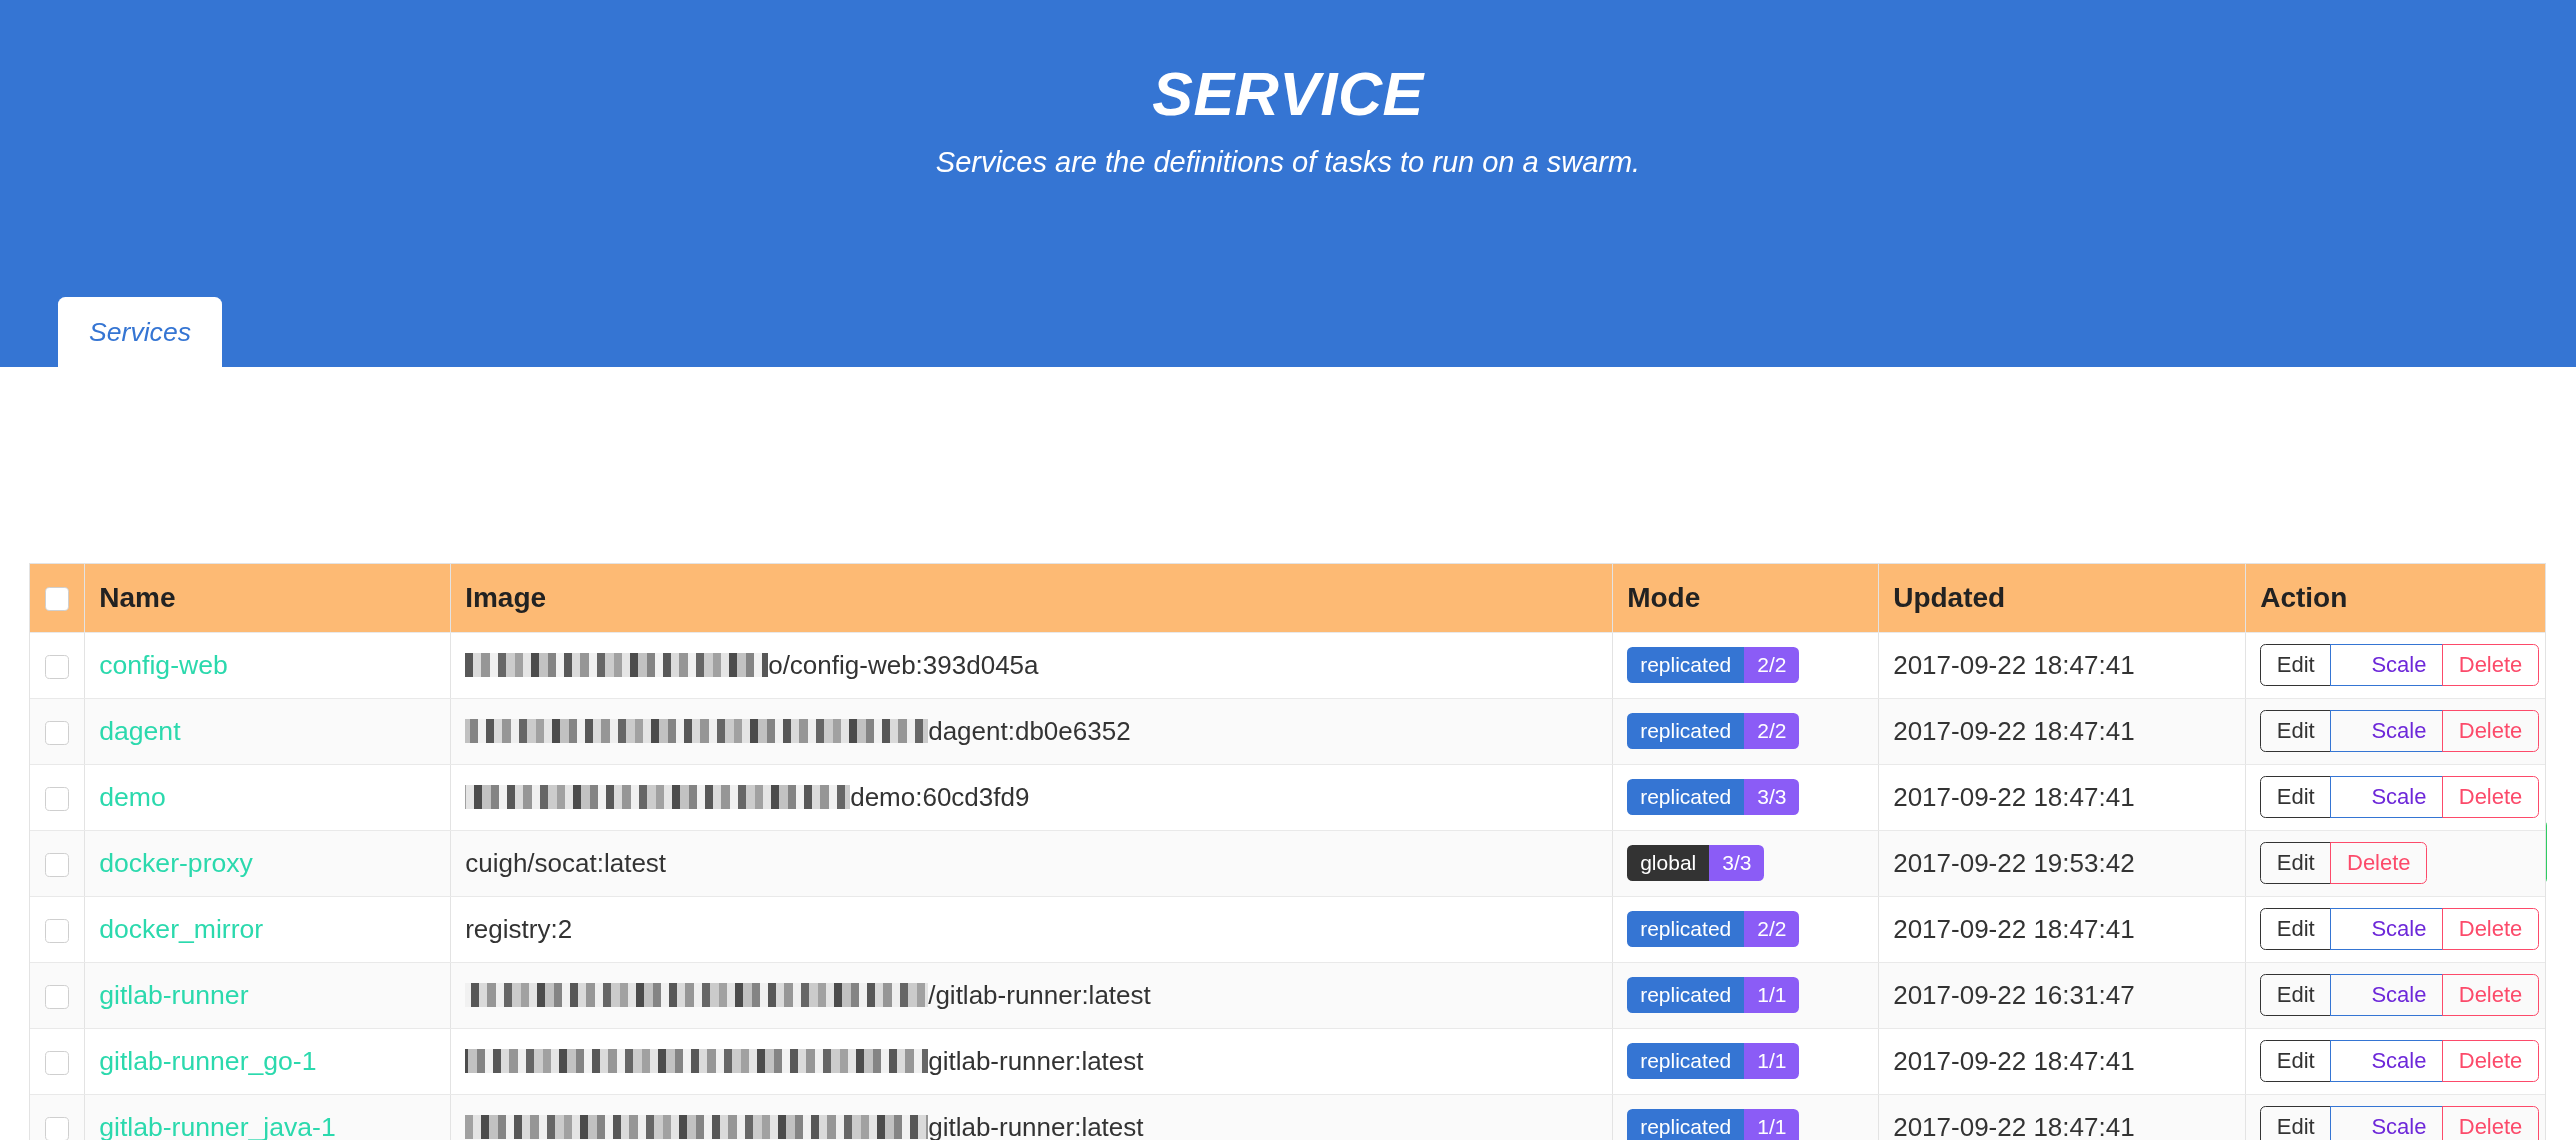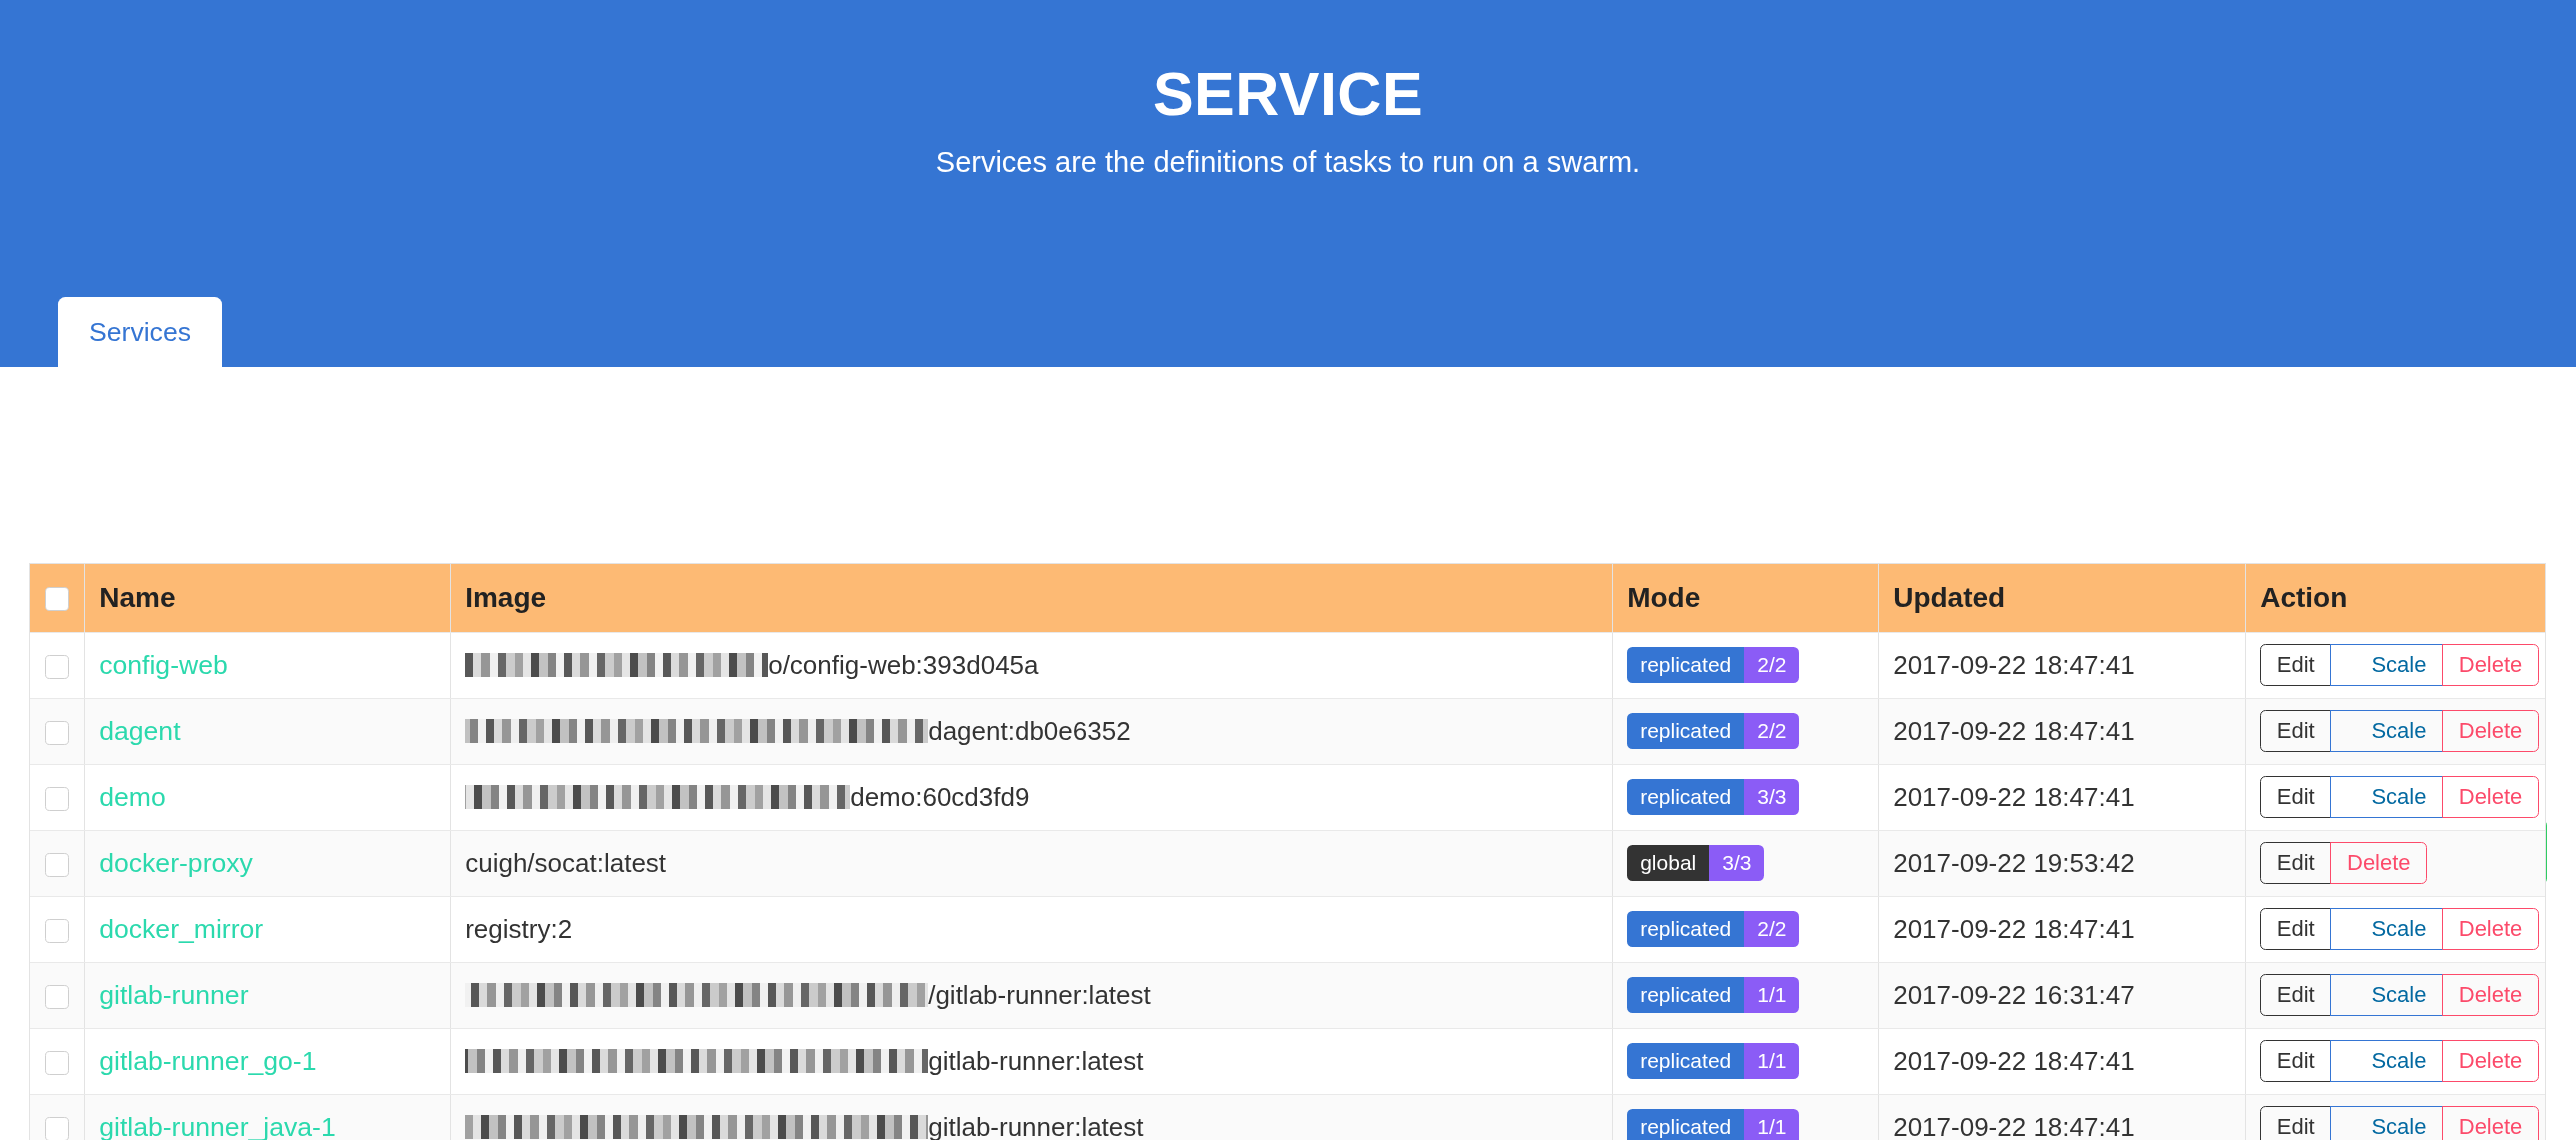--- a/index.html
+++ b/index.html
@@ -11,20 +11,21 @@
     font-family: "Liberation Sans", sans-serif;
     -webkit-font-smoothing: antialiased;
   }
 
   
   .hero {
     position: relative;
     width: 2576px;
     height: 367px;
     background: #3575d3;
+    font-style: italic;
   }
   .hero-title {
     text-align: center;
     color: #ffffff;
     font-size: 61px;
     font-weight: bold;
     letter-spacing: 0.5px;
     padding-top: 62px;
     line-height: 1.05;
   }
@@ -232,21 +233,21 @@
     background: transparent;
     padding: 8.3px 15.6px;
     line-height: 1.1;
     cursor: pointer;
     border: 0.9px solid;
     margin-left: -0.9px;
   }
   .sm-btn:first-child { margin-left: 0; border-radius: 5.5px 0 0 5.5px; }
   .sm-btn:last-child  { border-radius: 0 5.5px 5.5px 0; }
   .sm-edit   { color: #333333; border-color: #333333; }
-  .sm-scale  { color: #0369a1; border-color: #3575d3; padding-left: 40px; }
+  .sm-scale  { color: #6d28d9; border-color: #3575d3; padding-left: 40px; }
   .sm-delete { color: #fc4a6a; border-color: #fc4a6a; }
 </style>
 </head>
 <body>
 
 <div class="hero">
   <div class="hero-title">SERVICE</div>
   <div class="hero-sub">Services are the definitions of tasks to run on a swarm.</div>
 
   <div class="tabs">

